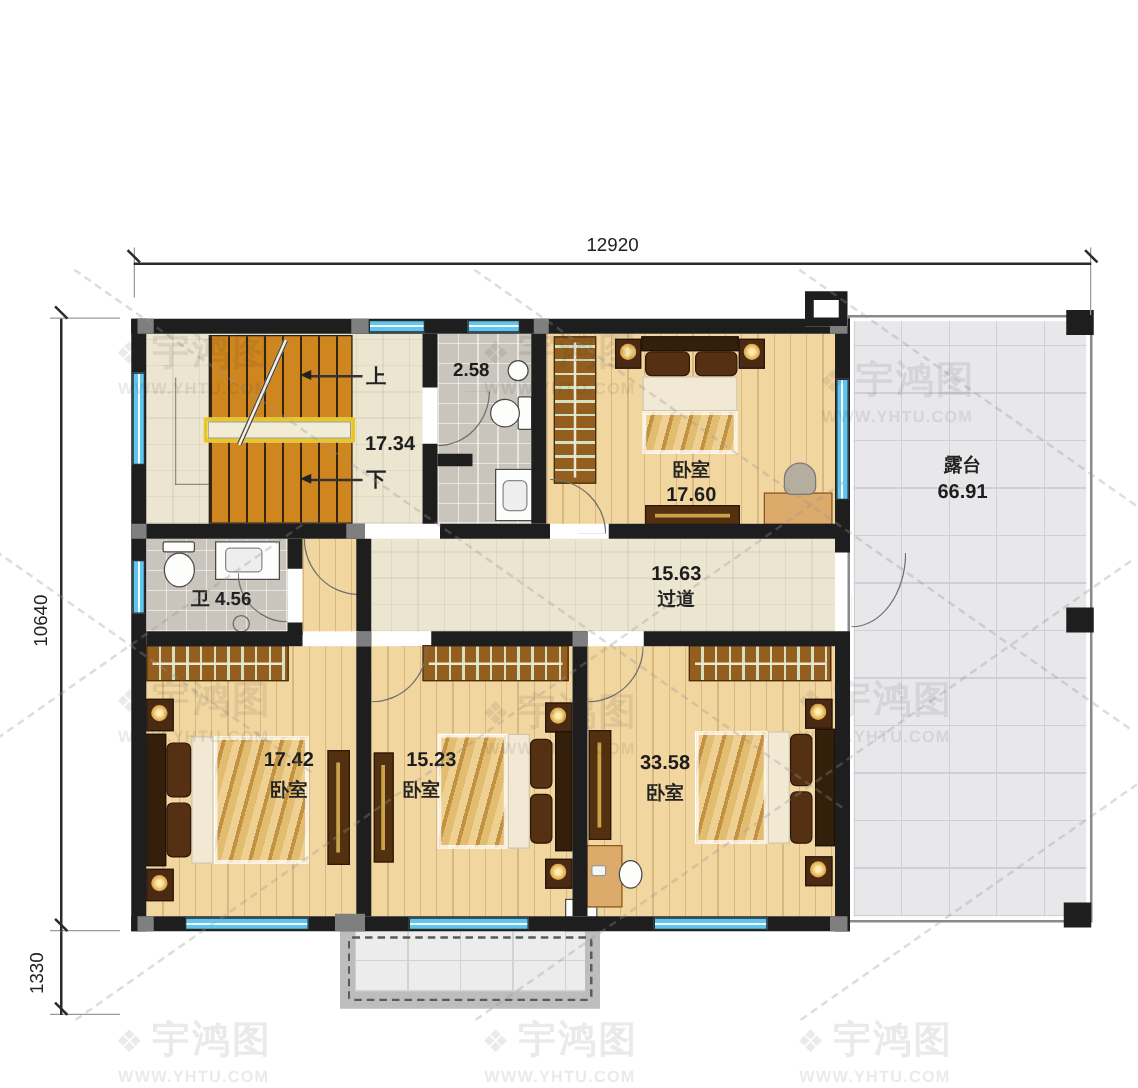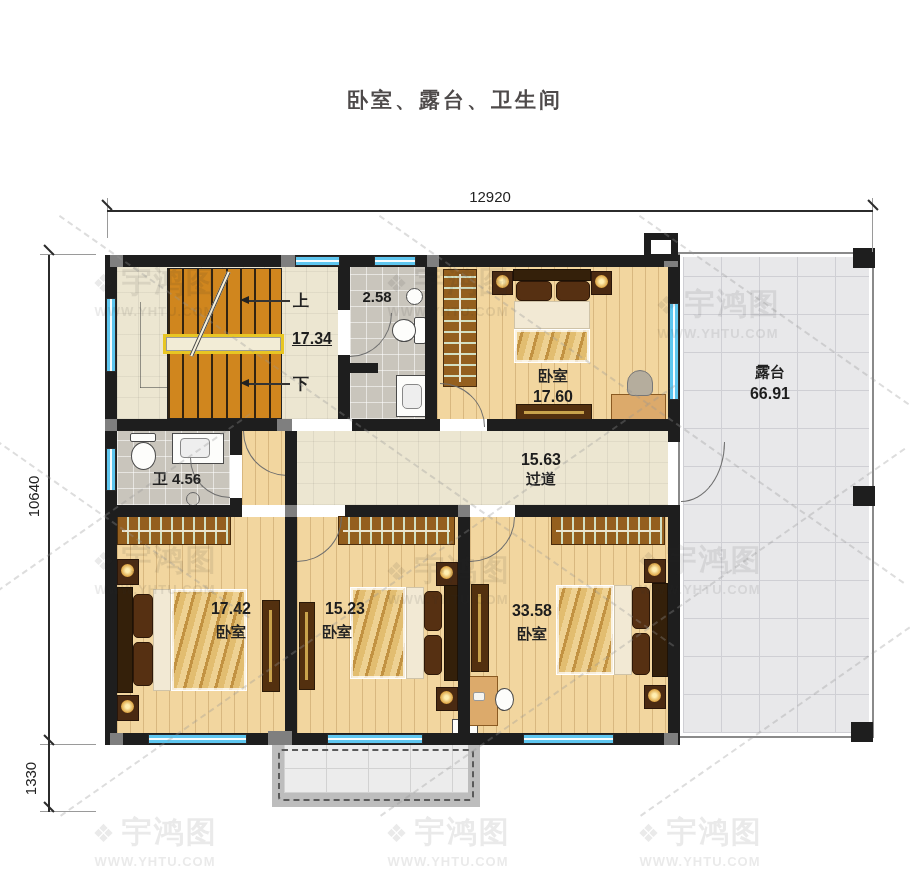--- a/index.html
+++ b/index.html
@@ -76,21 +76,20 @@
       z-index:50;pointer-events:none;white-space:nowrap;}
   .wm-top{font-size:30px;font-weight:bold;letter-spacing:2px;}
   .wm-logo{font-size:25px;margin-right:5px;}
   .wm-url{font-size:13px;font-weight:bold;letter-spacing:1px;margin-top:1px;}
 </style>
 </head>
 <body>
 
 <div id="page">
 
-  <div class="abs subtitle">卧室、露台、卫生间</div>
 
   <div class="abs dimtxt" style="left:107px;top:188px;width:766px;">12920</div>
   <div class="abs dimline" style="left:107px;top:210px;width:766px;height:2px;"></div>
   <div class="abs tick" style="left:100px;top:204px;"></div>
   <div class="abs tick" style="left:866px;top:204px;"></div>
   <div class="abs ext" style="left:107px;top:198px;width:1px;height:40px;"></div>
   <div class="abs ext" style="left:872px;top:198px;width:1px;height:54px;"></div>
 
   <div class="abs dimline" style="left:48px;top:255px;width:2px;height:490px;"></div>
   <div class="abs dimline" style="left:48px;top:745px;width:2px;height:67px;"></div>
@@ -181,21 +180,21 @@
   <div class="abs thin" style="left:140px;top:387px;width:28px;height:1px;"></div>
   <div class="abs stairs" style="left:167px;top:268px;width:115px;height:151px;"></div>
   <div class="abs landing" style="left:163px;top:334px;width:121px;height:20px;"></div>
   <div class="abs breakline" style="left:208px;top:268px;width:4px;height:92px;"></div>
   <div class="abs lead" style="left:246px;top:300px;width:44px;"></div>
   <div class="abs arrowR" style="left:240px;top:296px;"></div>
   <div class="abs rlabel" style="left:290px;top:291px;width:22px;font-size:16px;">上</div>
   <div class="abs lead" style="left:246px;top:383px;width:44px;"></div>
   <div class="abs arrowR" style="left:240px;top:379px;"></div>
   <div class="abs rlabel" style="left:290px;top:374px;width:22px;font-size:16px;">下</div>
-  <div class="abs rnum" style="left:280px;top:330px;width:64px;text-decoration:underline;">17.34</div>
+  <div class="abs rnum" style="left:280px;top:347px;width:64px;">17.34</div>
 
   <div class="abs white-fix" style="left:406px;top:288px;width:17px;height:17px;border-radius:50%;"></div>
   <div class="abs white-fix" style="left:414px;top:317px;width:12px;height:27px;border-radius:2px;"></div>
   <div class="abs white-fix" style="left:392px;top:319px;width:24px;height:23px;border-radius:50%;"></div>
   <div class="abs white-fix" style="left:396px;top:375px;width:33px;height:42px;"></div>
   <div class="abs" style="left:402px;top:384px;width:20px;height:25px;border:1px solid #888;border-radius:5px;background:#eee;z-index:5;"></div>
   <div class="abs rnum" style="left:353px;top:288px;width:48px;font-size:15px;">2.58</div>
 
   <div class="abs white-fix" style="left:130px;top:433px;width:26px;height:9px;border-radius:2px;"></div>
   <div class="abs white-fix" style="left:131px;top:442px;width:25px;height:28px;border-radius:50%;"></div>

